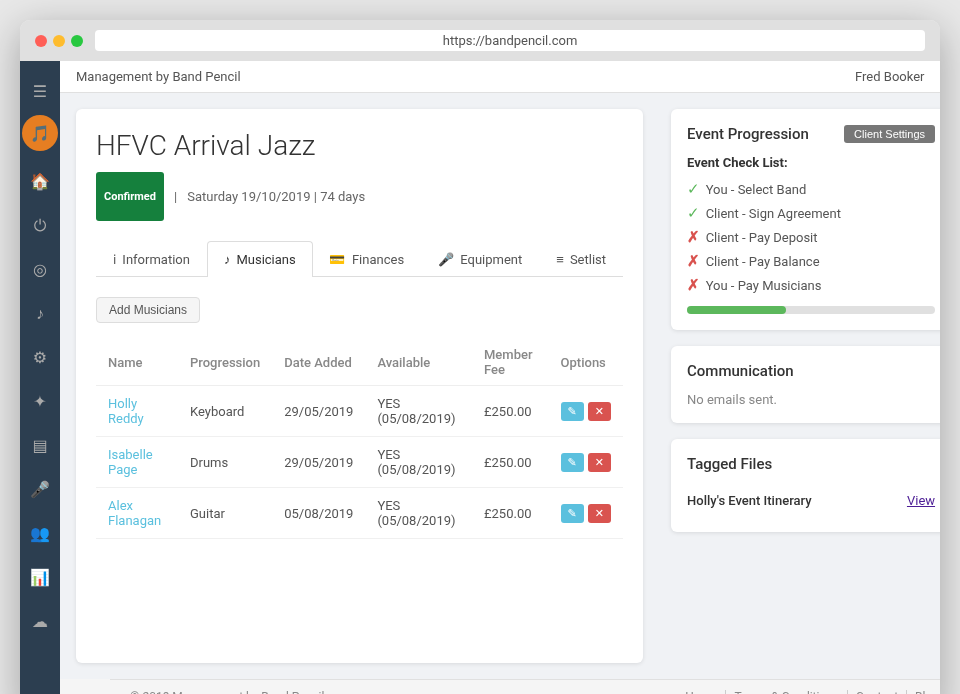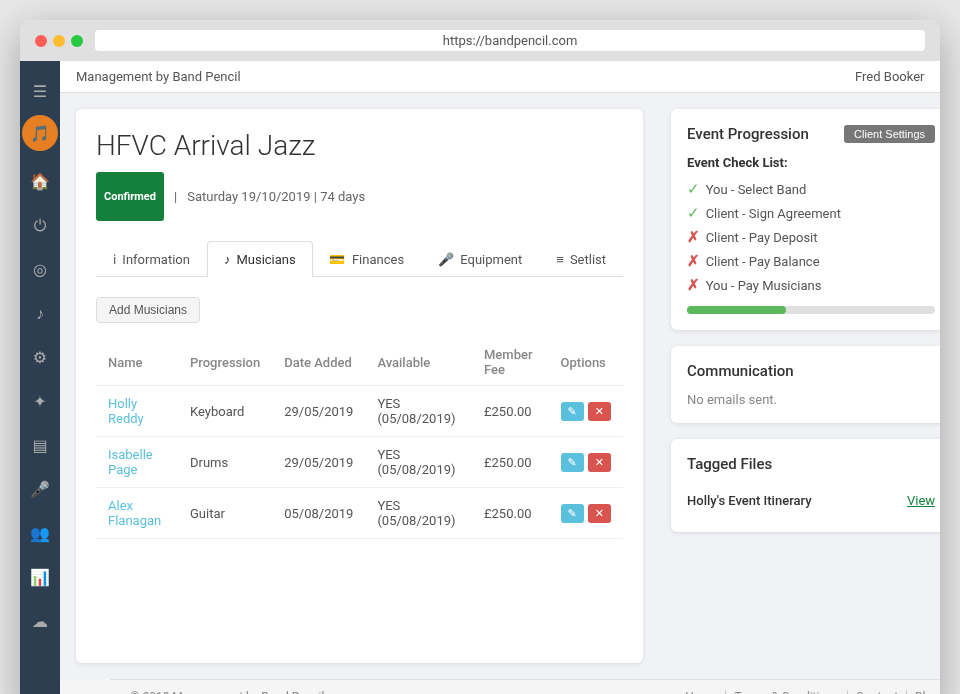--- a/index.html
+++ b/index.html
@@ -354,21 +354,21 @@
       padding: 8px 0;
       font-size: 13px;
     }
 
     .tagged-file-name {
       font-weight: 500;
       color: #333;
     }
 
     .tagged-file-view {
-      color: #15803d;
+      color: #4c1d95;
       cursor: pointer;
       text-decoration: underline;
     }
 
     .footer-bar {
       background: #f5f5f5;
       border-top: 1px solid #e0e0e0;
       padding: 10px 20px;
       display: flex;
       justify-content: space-between;

